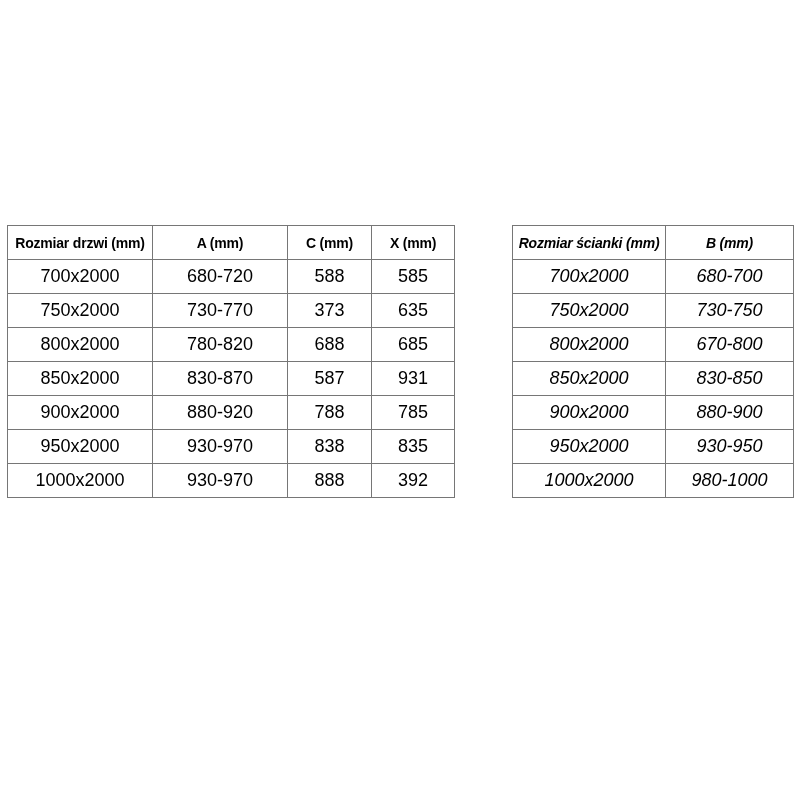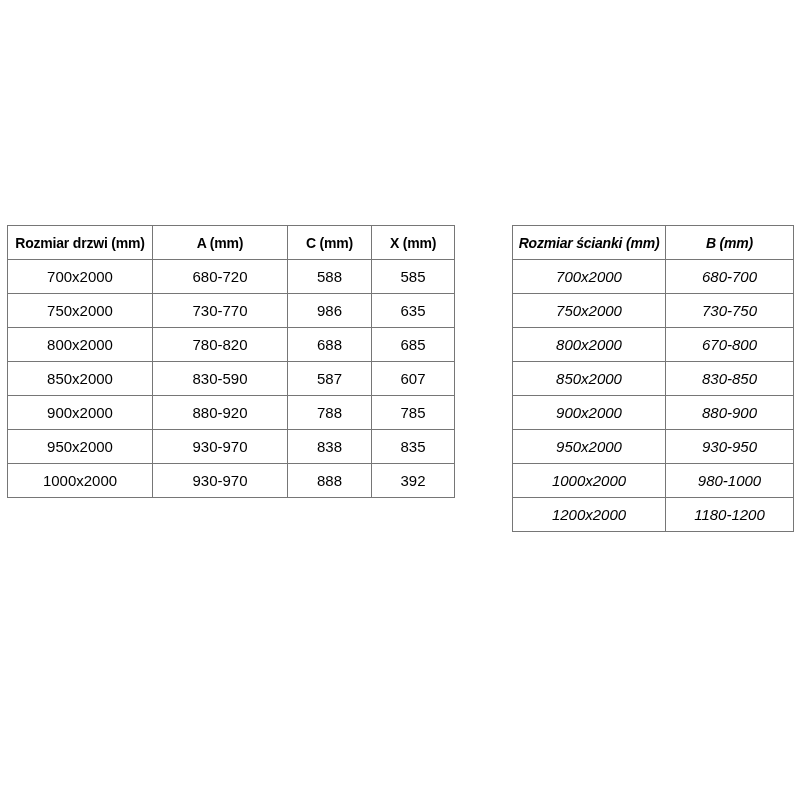--- a/index.html
+++ b/index.html
@@ -31,21 +31,21 @@
     padding: 0 2px;
     white-space: nowrap;
     overflow: hidden;
   }
   table.dim-table th {
     font-size: 14px;
     font-weight: bold;
     letter-spacing: -0.2px;
   }
   table.dim-table td {
-    font-size: 15px;
+    font-size: 18px;
     font-weight: normal;
   }
 </style>
 </head>
 <body>
 
 <div class="canvas">
 
   <table class="dim-table t-left">
     <colgroup>
@@ -65,34 +65,34 @@
     <tbody>
         <tr>
           <td>700x2000</td>
           <td>680-720</td>
           <td>588</td>
           <td>585</td>
         </tr>
         <tr>
           <td>750x2000</td>
           <td>730-770</td>
-          <td>986</td>
+          <td>373</td>
           <td>635</td>
         </tr>
         <tr>
           <td>800x2000</td>
           <td>780-820</td>
           <td>688</td>
           <td>685</td>
         </tr>
         <tr>
           <td>850x2000</td>
-          <td>830-590</td>
+          <td>830-870</td>
           <td>587</td>
-          <td>607</td>
+          <td>931</td>
         </tr>
         <tr>
           <td>900x2000</td>
           <td>880-920</td>
           <td>788</td>
           <td>785</td>
         </tr>
         <tr>
           <td>950x2000</td>
           <td>930-970</td>
@@ -141,20 +141,16 @@
           <td>880-900</td>
         </tr>
         <tr>
           <td>950x2000</td>
           <td>930-950</td>
         </tr>
         <tr>
           <td>1000x2000</td>
           <td>980-1000</td>
         </tr>
-        <tr>
-          <td>1200x2000</td>
-          <td>1180-1200</td>
-        </tr>
       </tbody>
   </table>
 
 </div>
 
 </body></html>

